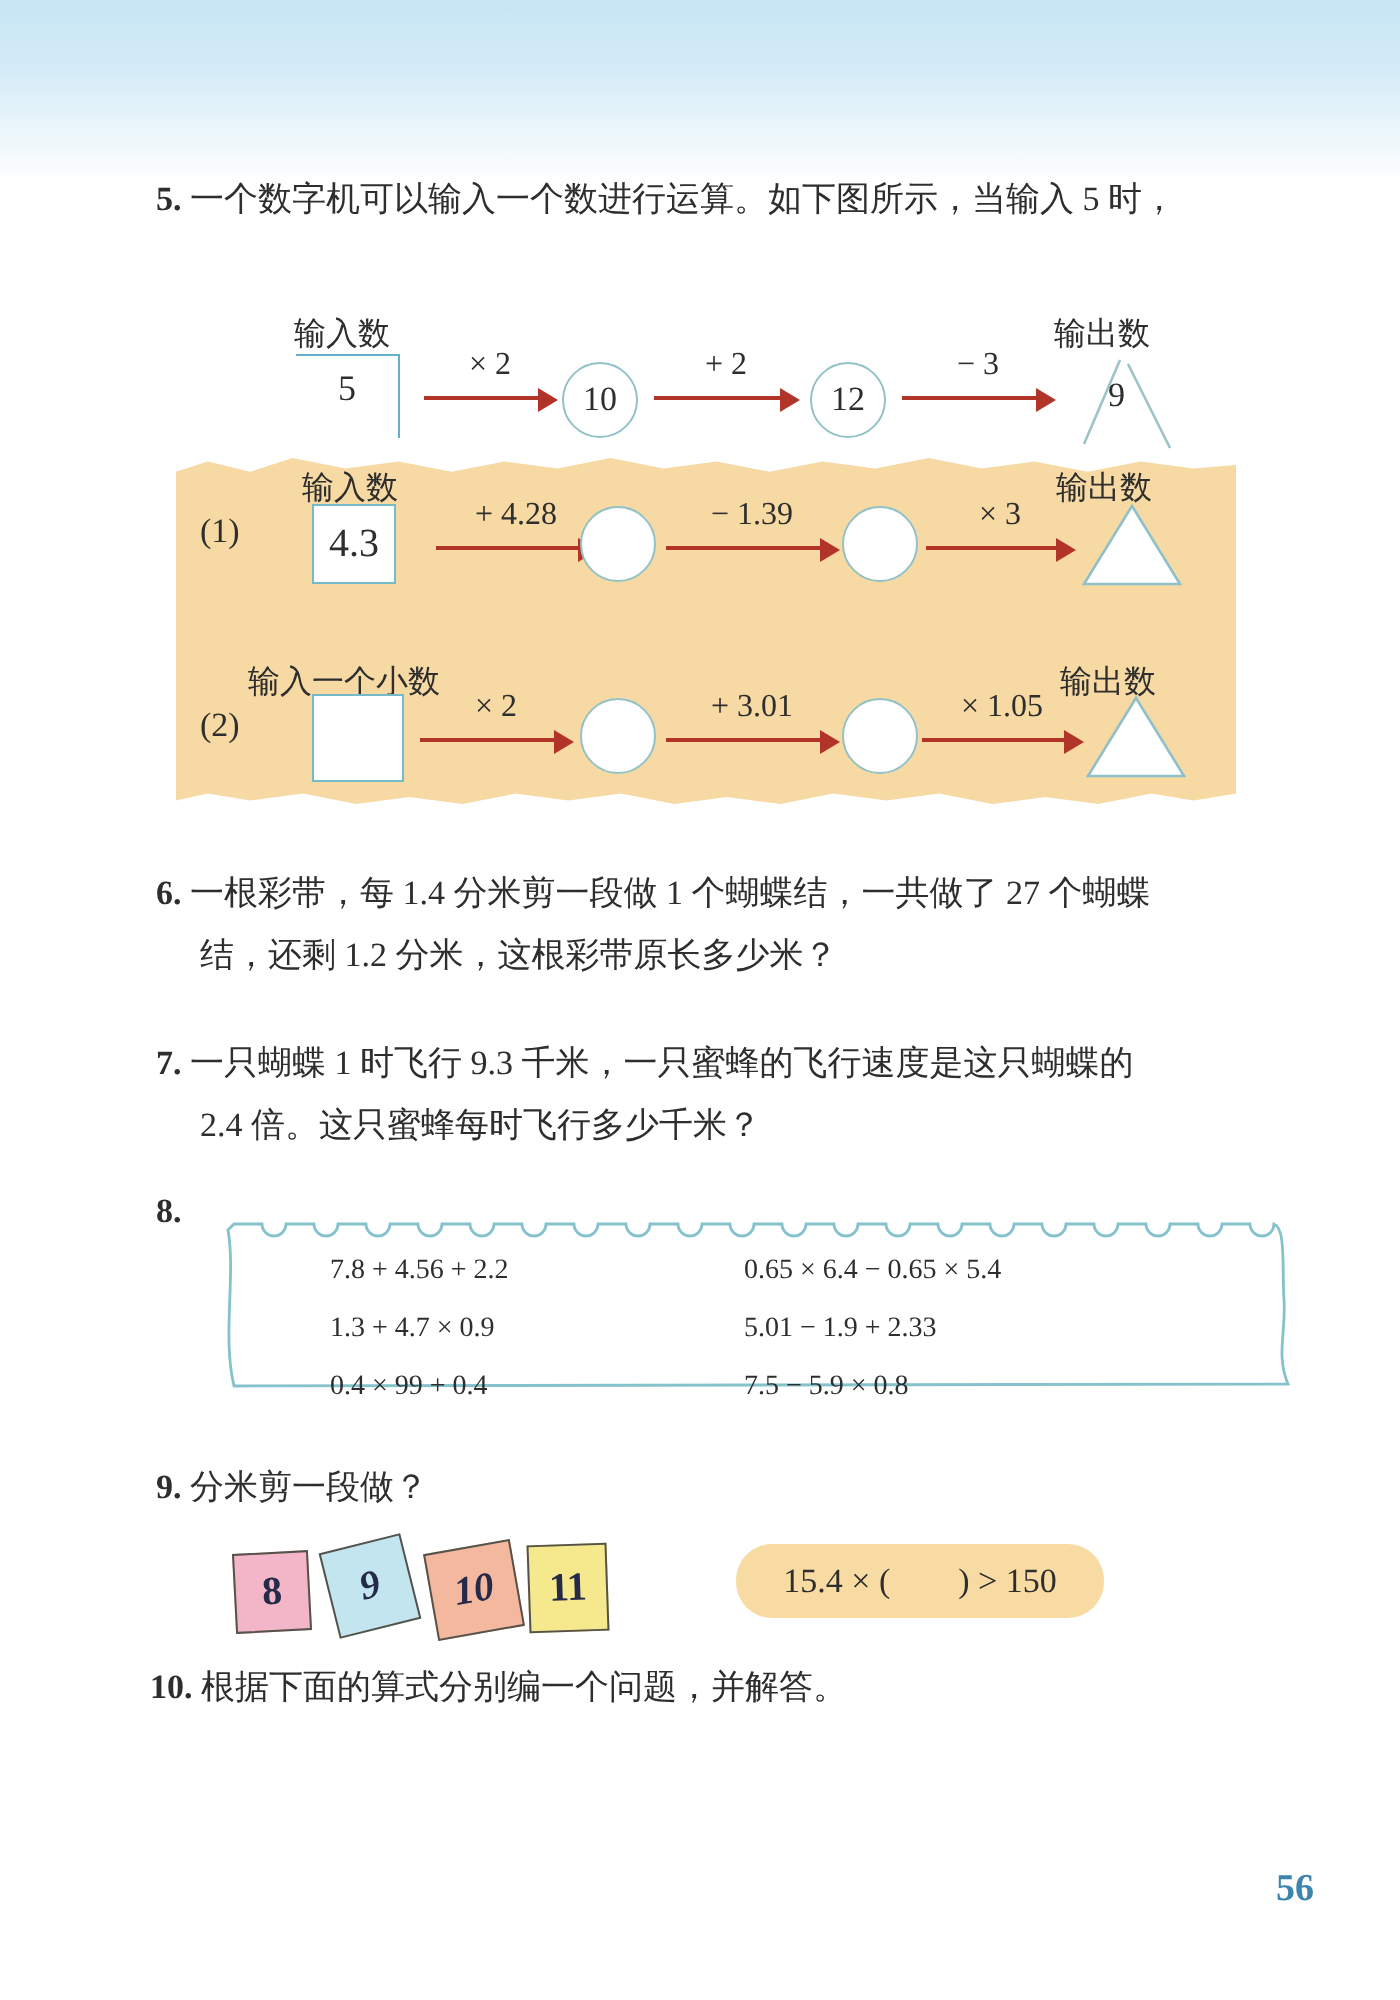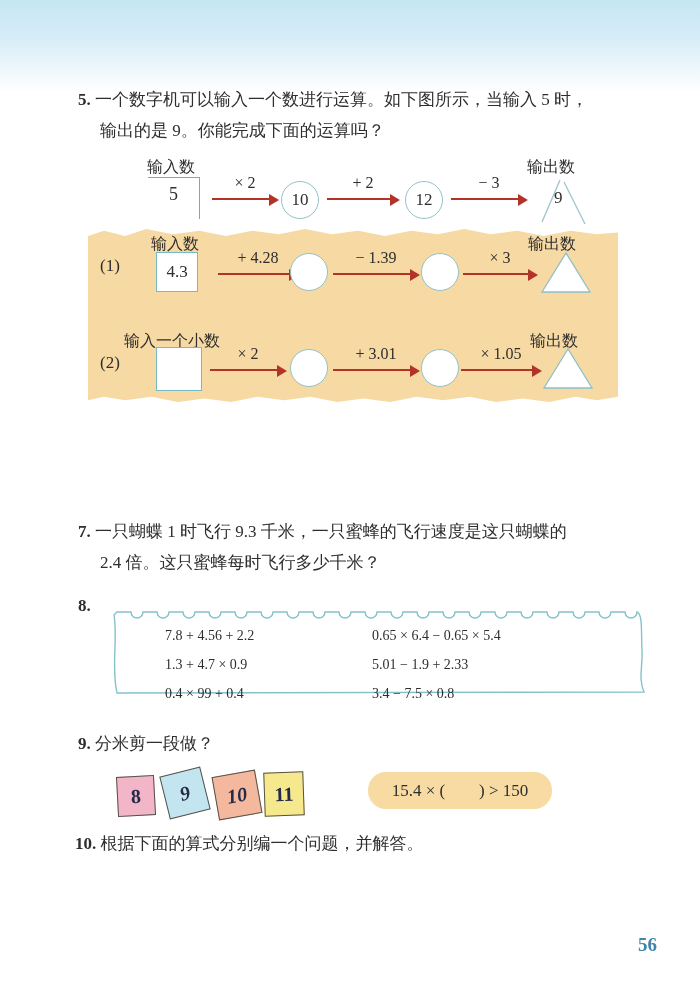--- a/index.html
+++ b/index.html
@@ -8,21 +8,21 @@
   font-family:"Liberation Serif","DejaVu Serif",serif;color:#2e2e2e}
 .top-grad{position:absolute;left:0;top:0;width:700px;height:92px;
   background:linear-gradient(180deg,#c6e6f4 0%,#d5ecf7 40%,#eef7fb 75%,#ffffff 100%)}
 .prob{position:absolute;width:565px;font-size:17px;line-height:31px}
 .pnum{font-weight:bold}
 .indent{padding-left:22px}
 
 .flabel{position:absolute;font-size:16px;color:#2e2e2e}
 .bracket{position:absolute;width:52px;height:42px;border-top:1.5px solid #63b1c6;
   border-right:1.5px solid #63b1c6;text-align:center;font-size:18px;padding-top:6px}
-.inbox{position:absolute;background:#fff;border:1.4px solid #74bac9;text-align:center;font-size:17px}
+.inbox{position:absolute;background:#fff;border:1.4px solid #74bac9;text-align:center;font-size:20px}
 .circle{position:absolute;width:38px;height:38px;border:1.2px solid #93c2c7;border-radius:50%;
   background:#fff;text-align:center;line-height:36px;font-size:17px}
 .arrow{position:absolute;height:30px}
 .arrow .op{position:absolute;bottom:8px;left:0;right:0;text-align:center;font-size:16px;color:#2e2e2e}
 .arrow .shaft{position:absolute;bottom:0;left:0;right:6px;height:0;border-bottom:2px solid #b23428}
 .arrow .head{position:absolute;right:-1px;bottom:-6px;width:0;height:0;
   border-left:10px solid #b23428;border-top:6.5px solid transparent;border-bottom:6.5px solid transparent}
 .tri-num{position:absolute;font-size:17px}
 
 .band{position:absolute;left:88px;top:229px;width:530px;height:173px;background:#f6d9a3;
@@ -44,21 +44,20 @@
 .pagenum{position:absolute;left:638px;top:934px;font-size:19px;font-weight:bold;color:#3d85ad}
 </style>
 </head>
 <body>
 
 <div class="page">
   <div class="top-grad"></div>
 
   <div class="prob" style="left:78px;top:84px">
     <div><span class="pnum">5.</span> <span>一个数字机可以输入一个数进行运算。如下图所示，当输入 5 时，</span></div>
-    <div class="indent">输出的是 9。你能完成下面的运算吗？</div>
   </div>
 
   <span class="flabel" style="left:147px;top:157px">输入数</span>
   <div class="bracket" style="left:148px;top:177px">5</div>
   <div class="arrow" style="left:212px;top:170px;width:66px">
     <span class="op">× 2</span>
     <span class="shaft"></span>
     <span class="head"></span>
   </div>
   <div class="circle" style="left:281px;top:181px">10</div>
@@ -125,20 +124,24 @@
   <div class="arrow" style="left:461px;top:341px;width:80px">
     <span class="op">× 1.05</span>
     <span class="shaft"></span>
     <span class="head"></span>
   </div>
   <span class="flabel" style="left:530px;top:331px">输出数</span>
   <svg style="position:absolute;left:541px;top:344px" width="54" height="48">
     <polygon points="27,5 3,44 51,44" fill="#ffffff" stroke="#8fc0ca" stroke-width="1.3"></polygon>
   </svg>
 
+  <div class="prob" style="left:78px;top:431px">
+    <div><span class="pnum">6.</span> <span>一根彩带，每 1.4 分米剪一段做 1 个蝴蝶结，一共做了 27 个蝴蝶</span></div>
+    <div class="indent">结，还剩 1.2 分米，这根彩带原长多少米？</div>
+  </div>
 
   <div class="prob" style="left:78px;top:516px">
     <div><span class="pnum">7.</span> <span>一只蝴蝶 1 时飞行 9.3 千米，一只蜜蜂的飞行速度是这只蝴蝶的</span></div>
     <div class="indent">2.4 倍。这只蜜蜂每时飞行多少千米？</div>
   </div>
 
   <span class="pnum" style="position:absolute;left:78px;top:596px;font-size:17px">8.</span>
   <svg class="paper-svg" width="550" height="106">
     <path d="M 14 16
       h14 a6 6 0 0 0 12 0 h14 a6 6 0 0 0 12 0 h14 a6 6 0 0 0 12 0 h14 a6 6 0 0 0 12 0
@@ -151,21 +154,21 @@
       C 8 72 15 42 11 19 Z" fill="#ffffff" stroke="#85c2cc" stroke-width="1.4"></path>
   </svg>
   <div class="expr-col" style="left:165px;top:621px">
     <div>7.8 + 4.56 + 2.2</div>
     <div>1.3 + 4.7 × 0.9</div>
     <div>0.4 × 99 + 0.4</div>
   </div>
   <div class="expr-col" style="left:372px;top:621px">
     <div>0.65 × 6.4 − 0.65 × 5.4</div>
     <div>5.01 − 1.9 + 2.33</div>
-    <div>3.4 − 7.5 × 0.8</div>
+    <div>7.5 − 5.9 × 0.8</div>
   </div>
 
   <div class="prob" style="left:78px;top:728px">
     <div><span class="pnum">9.</span> <span>分米剪一段做？</span></div>
   </div>
   <div class="card" style="left:117px;top:776px;width:38px;height:40px;line-height:38px;background:#f2b6c8;transform:rotate(-3deg)">8</div>
   <div class="card it" style="left:164px;top:771px;width:42px;height:44px;line-height:42px;background:#c3e5ef;transform:rotate(-14deg)">9</div>
   <div class="card it" style="left:215px;top:773px;width:44px;height:44px;line-height:42px;background:#f3b89e;transform:rotate(-10deg)">10</div>
   <div class="card" style="left:264px;top:772px;width:40px;height:44px;line-height:42px;background:#f6e88c;transform:rotate(-2deg)">11</div>
   <div class="ineq">15.4 × (　　) &gt; 150</div>

